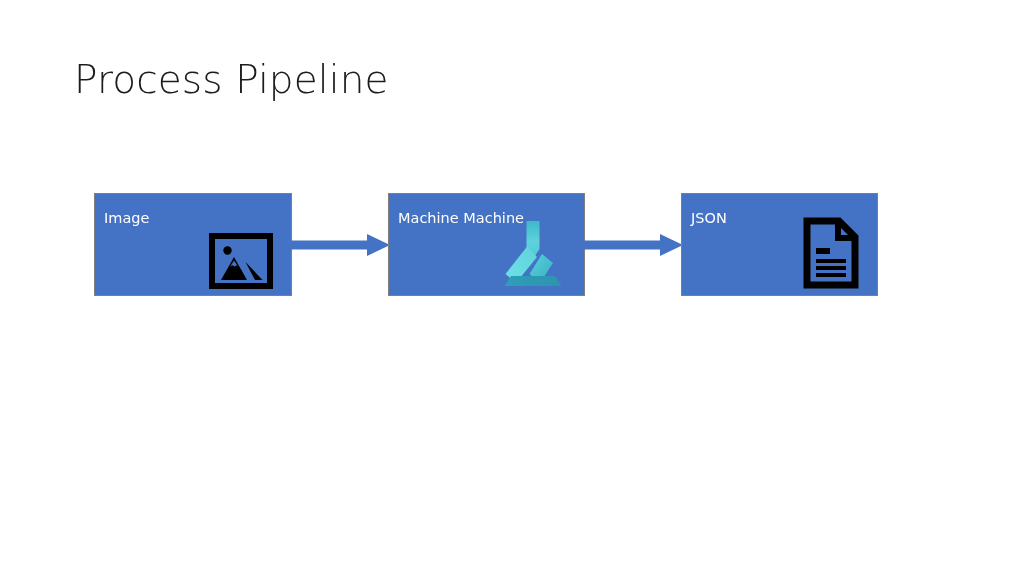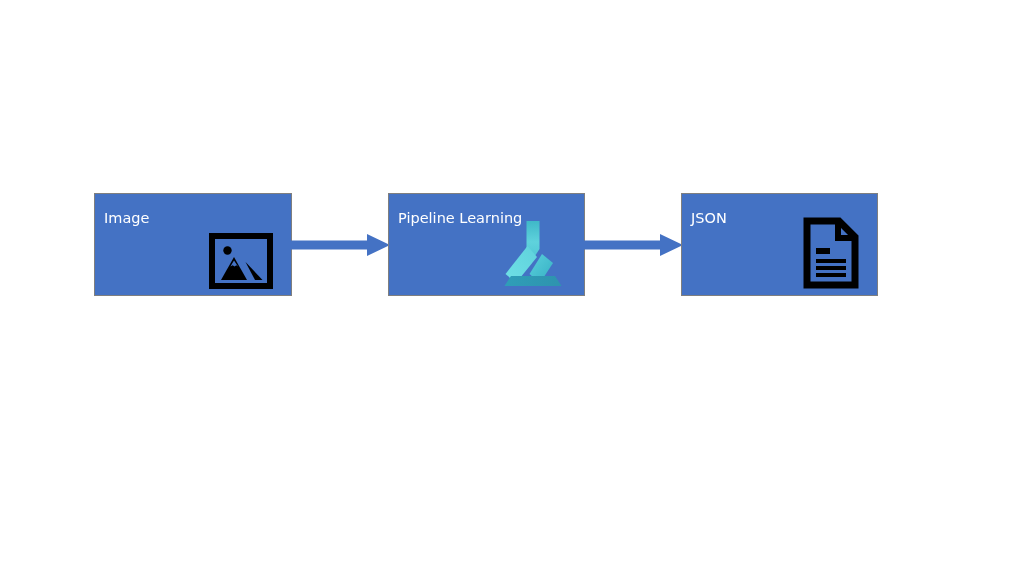--- a/index.html
+++ b/index.html
@@ -80,20 +80,21 @@
   #arrow-image-to-ml { left: 291px; width: 99px; }
   #arrow-ml-to-json  { left: 584px; width: 99px; }
 
   .stage-icon svg, .pipeline-arrow svg { display: block; }
 </style>
 </head>
 <body>
 
 <div id="slide">
 
+  <div id="slide-title">Process Pipeline</div>
 
   <div id="stage-box-image" class="stage-box">
     <div class="stage-label">Image</div>
     <div class="stage-icon">
       <svg width="64" height="56" viewBox="0 0 64 56" aria-hidden="true">
 
         <rect x="2" y="2" width="60" height="52" fill="none" stroke="#000000" stroke-width="8"></rect>
 
         <circle cx="18.5" cy="17.5" r="4.2" fill="#000000"></circle>
 
@@ -105,21 +106,21 @@
     </div>
   </div>
 
   <div id="arrow-image-to-ml" class="pipeline-arrow">
     <svg width="99" height="22" viewBox="0 0 99 22" aria-hidden="true">
       <polygon points="0,6.5 76,6.5 76,0 99,11 76,22 76,15.5 0,15.5" fill="#4472C4"></polygon>
     </svg>
   </div>
 
   <div id="stage-box-machinelearning" class="stage-box">
-    <div class="stage-label">Pipeline Learning</div>
+    <div class="stage-label">Machine Machine</div>
     <div class="stage-icon">
       <svg width="66" height="70" viewBox="0 0 66 70" aria-hidden="true">
         <defs>
           <linearGradient id="amlStem" x1="0" y1="0" x2="0" y2="1">
             <stop offset="0%" stop-color="#3FB8C8"></stop>
             <stop offset="55%" stop-color="#5FD2DC"></stop>
             <stop offset="100%" stop-color="#4FC6D4"></stop>
           </linearGradient>
           <linearGradient id="amlLeft" x1="1" y1="0" x2="0" y2="1">
             <stop offset="0%" stop-color="#5FD2DC"></stop>

